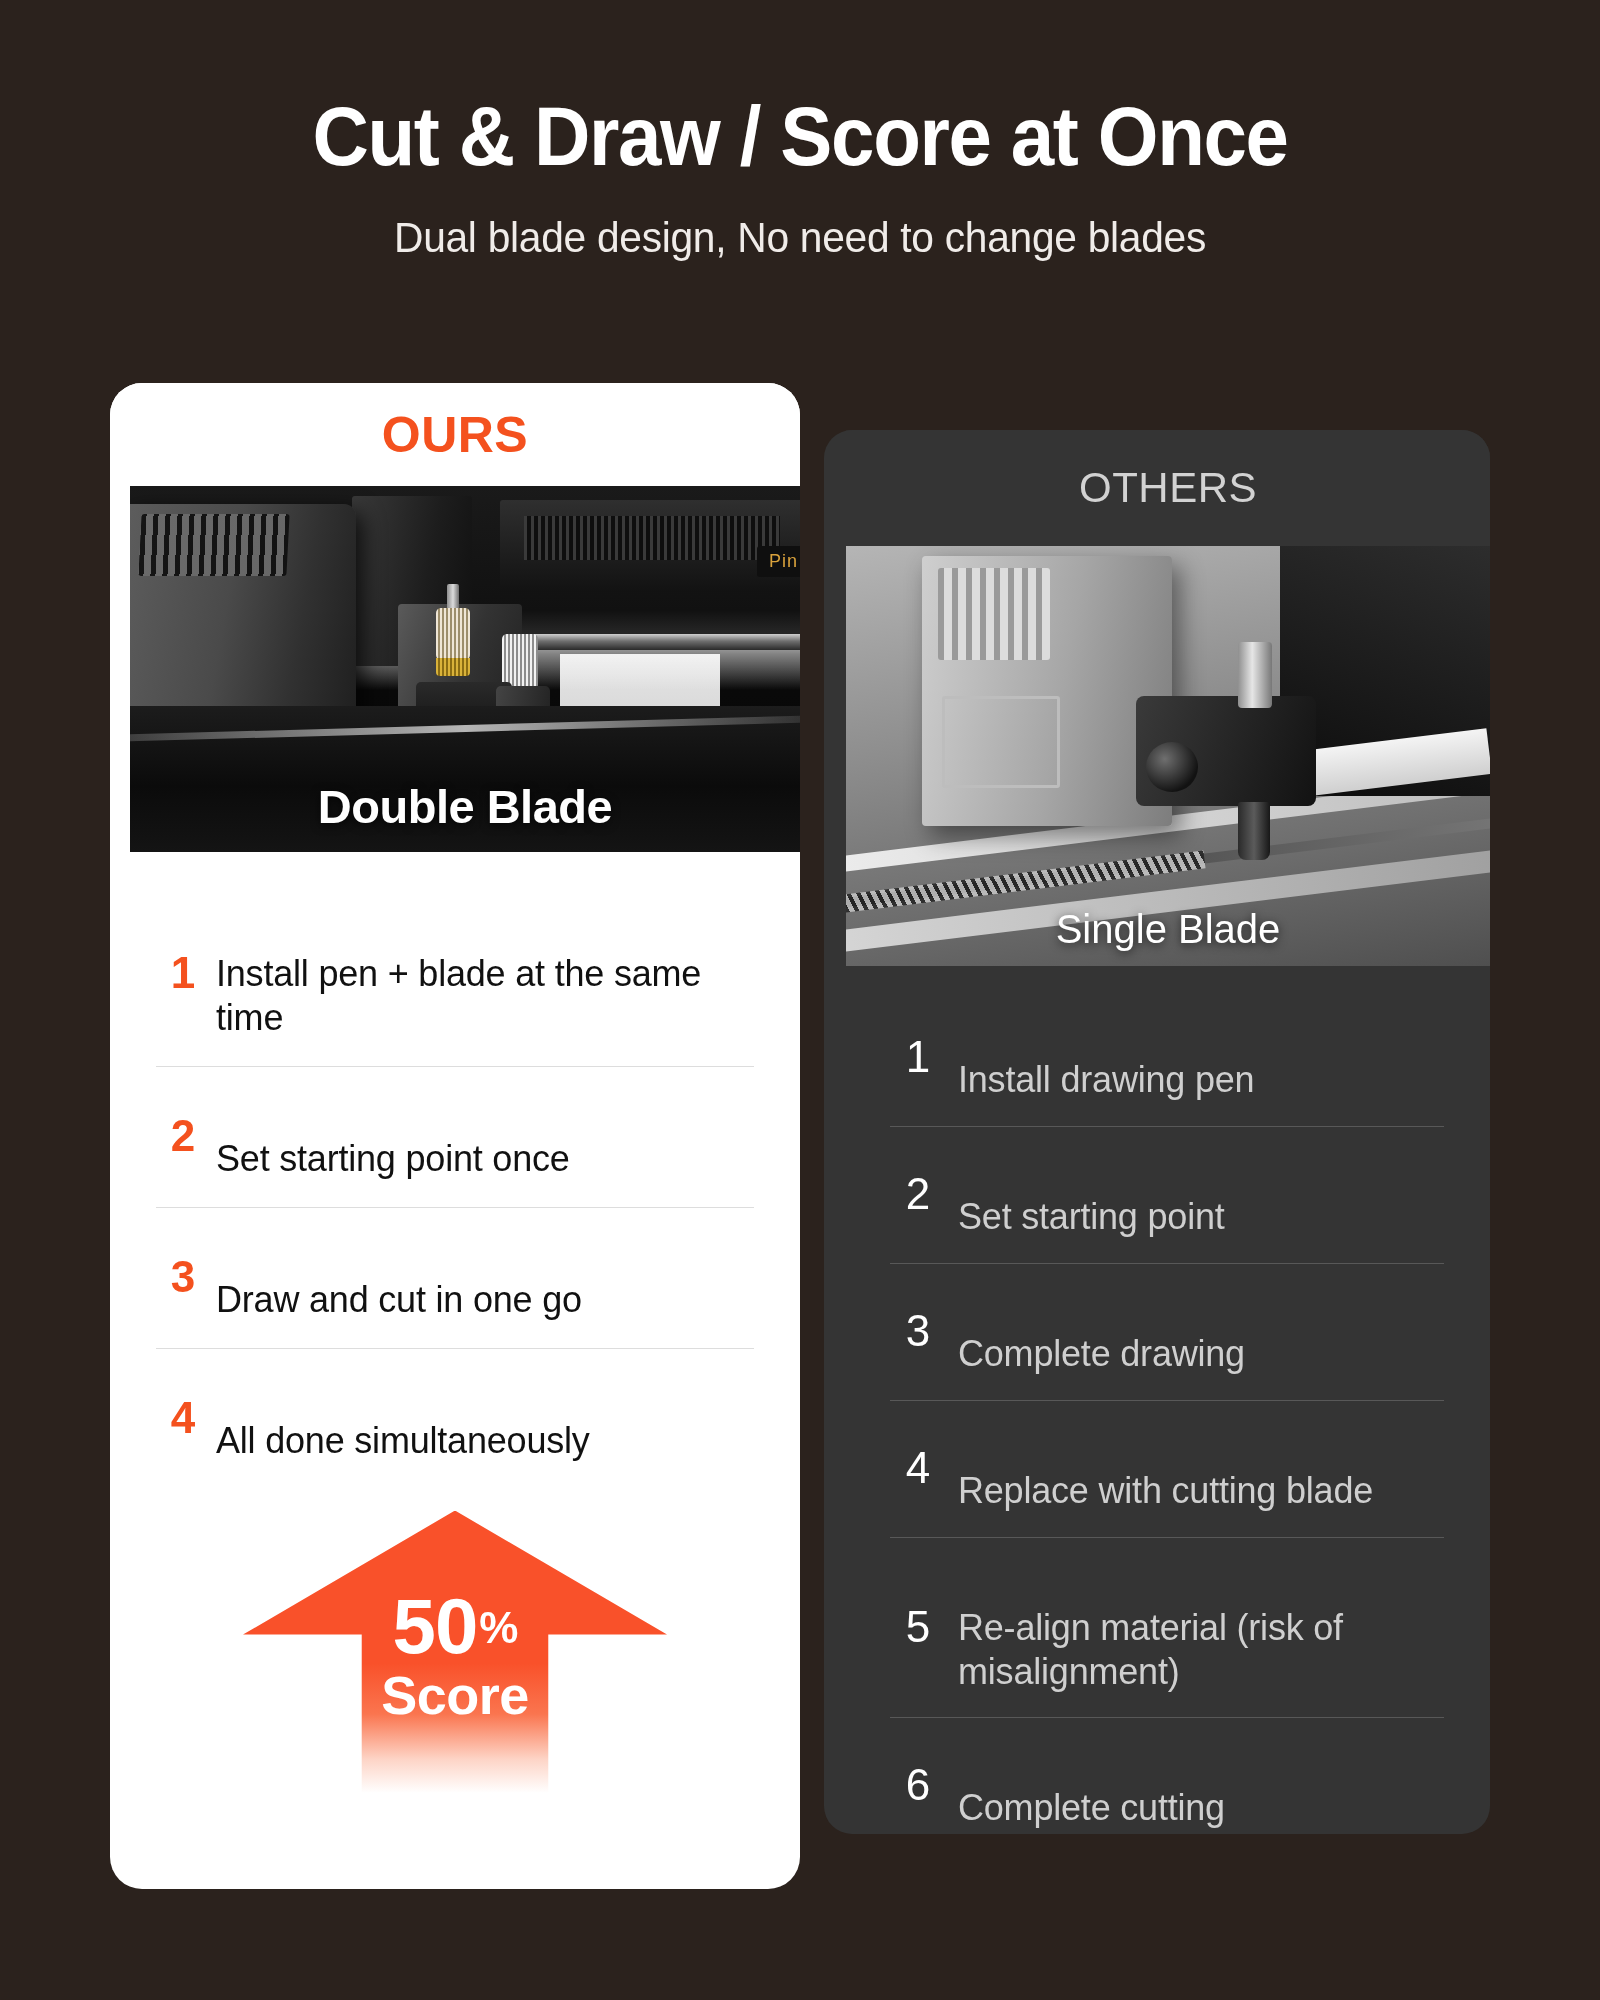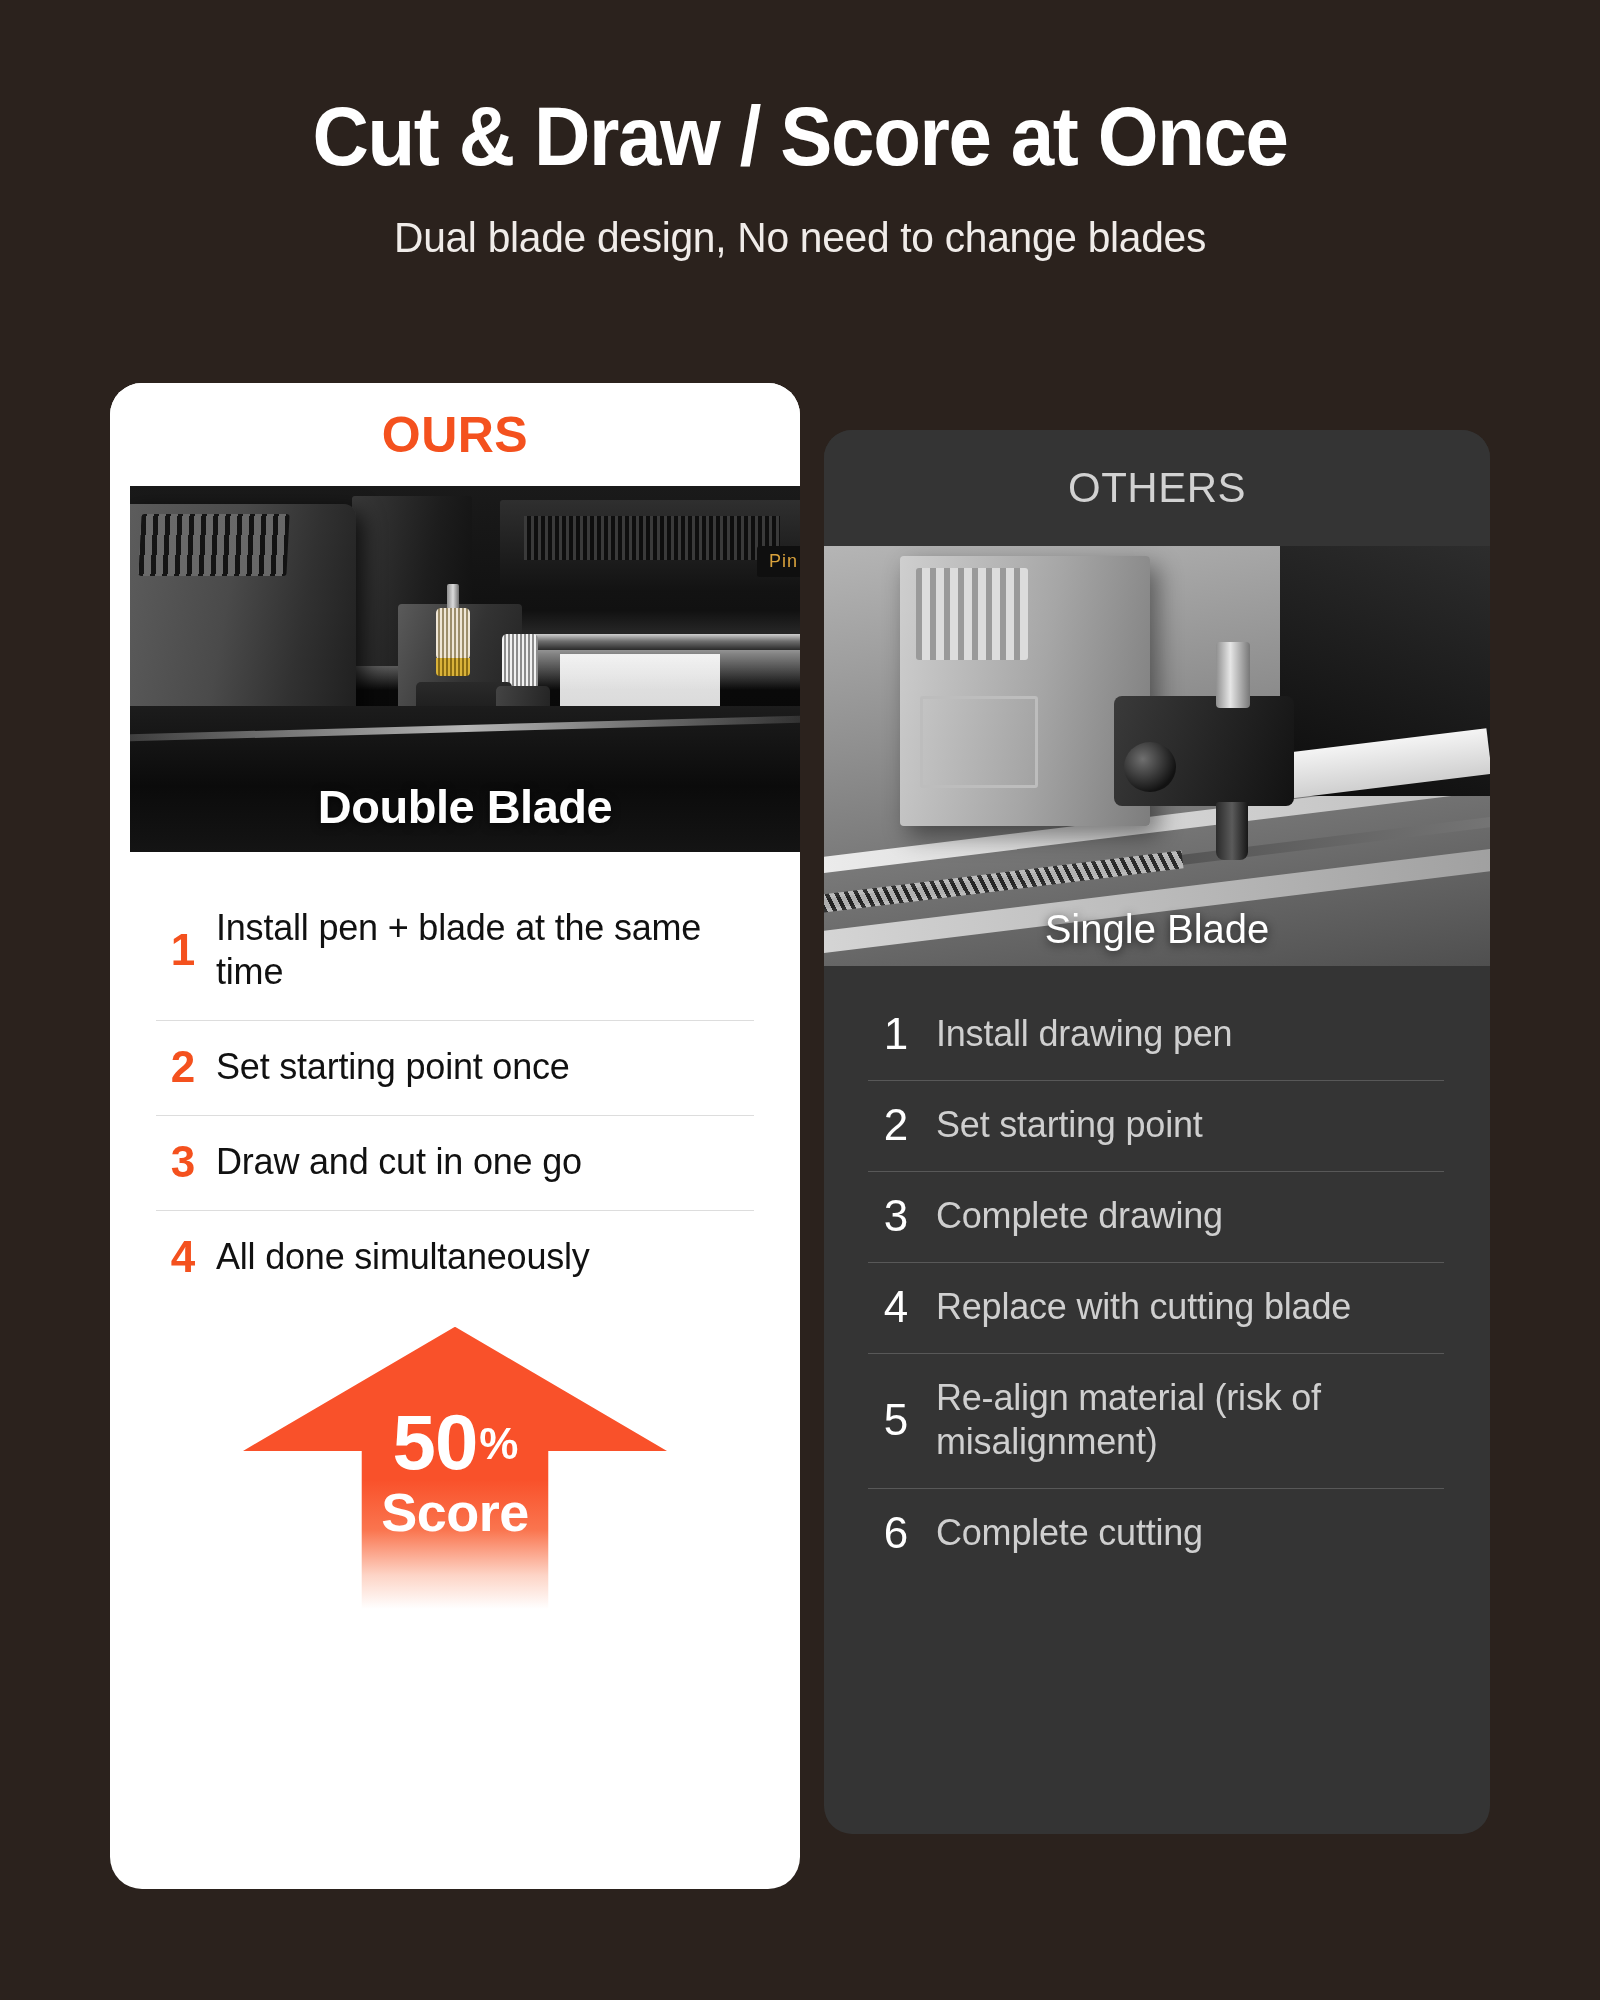--- a/index.html
+++ b/index.html
@@ -37,20 +37,21 @@
 
   
   .card-others {
     position:absolute;
     left:824px; top:430px;
     width:666px; height:1404px;
     background:#343434;
     border-radius:28px;
     overflow:hidden;
     z-index:1;
+    padding-left:22px;
   }
   .others-head {
     height:116px;
     display:flex; align-items:center; justify-content:center;
     background:#343434;
   }
   .others-head-label {
     font-size:42px;
     color:#d2d2d2;
     letter-spacing:0.5px;
@@ -315,21 +316,21 @@
 
   .num { flex:0 0 auto; text-align:center; }
   .num-ours {
     width:54px; font-size:44px; font-weight:bold; color:#f4511e;
     line-height:1;
   }
   .num-others {
     width:56px; font-size:44px; font-weight:400; color:#ffffff;
     line-height:1;
   }
-  .txt { flex:1 1 auto; }
+  .txt { flex:1 1 auto;margin-top:46px; }
   .txt-ours   { font-size:36px; color:#111111; line-height:1.22; letter-spacing:-0.2px; padding-left:6px; }
   .txt-others { font-size:36px; color:#cfcfcf; line-height:1.22; letter-spacing:-0.2px; padding-left:12px; }
 
   
   .badge-wrap {
     position:relative;
     width:100%;
     height:282px;
     margin-top:22px;
   }

